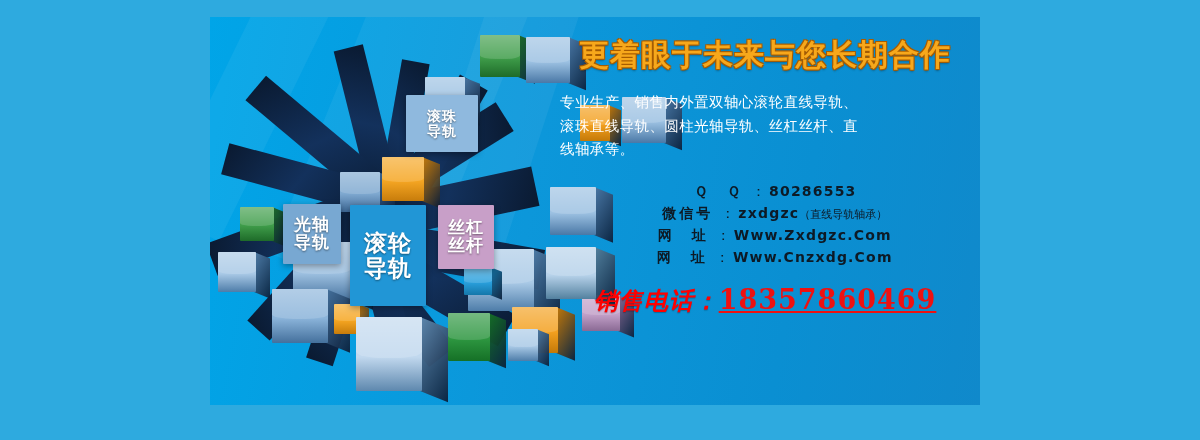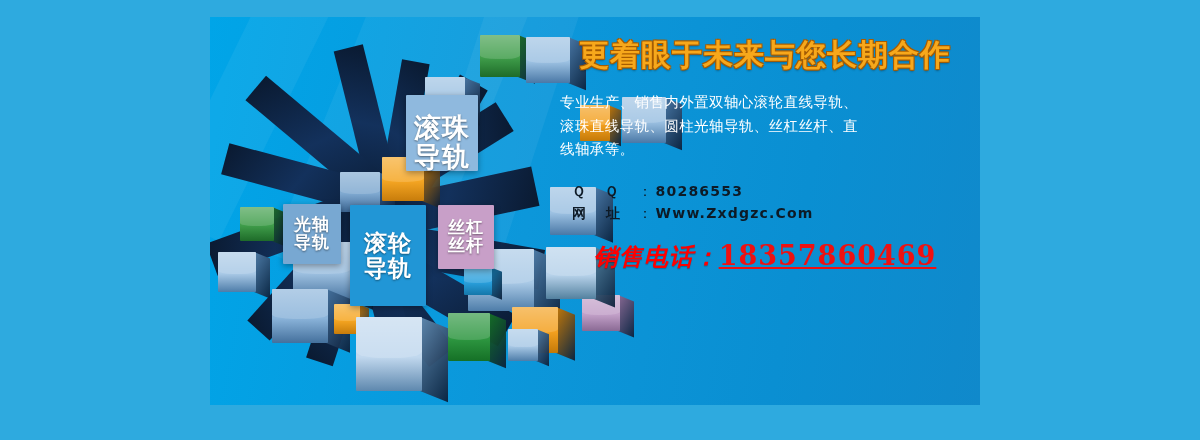--- a/index.html
+++ b/index.html
@@ -127,21 +127,21 @@
   }
 
   .contact {
     margin-top: 18px;
     padding-left: 12px;
     color: #0d1a26;
     font-size: 14px;
     line-height: 1.58;
     letter-spacing: 0.6px;
   }
-  .contact .row { white-space: nowrap; }
+  .contact .row { white-space: nowrap; text-align: center; }
   .contact .lab {
     display: inline-block;
     min-width: 66px;
     font-weight: bold;
     letter-spacing: 3px;
   }
   .contact .sep { margin-right: 3px; }
   .contact .val { font-weight: bold; letter-spacing: 1.2px; }
   .contact .note { font-size: 11px; letter-spacing: 0px; }
 
@@ -297,21 +297,21 @@
             <div class="face" style="background: linear-gradient(rgb(156, 193, 226) 0%, rgb(156, 193, 226) 54%, rgb(74, 120, 166) 100%);"></div>
             <div class="gloss"></div>
           </div>
           <div class="cube" style="left: 336px; top: 230px; width: 50px; height: 52px;">
             <div class="side" style="left: 48px; top: 0px; width: 21px; height: 52px; background: linear-gradient(115deg, rgb(83, 129, 159) 0%, rgba(10, 28, 54, 0.92) 100%); transform: skewY(22deg); transform-origin: 0px 0px;"></div>
             <div class="face" style="background: linear-gradient(rgb(183, 210, 234) 0%, rgb(183, 210, 234) 54%, rgb(83, 129, 159) 100%);"></div>
             <div class="gloss"></div>
           </div>
         </div>
 
-      <div class="plate" style="left:196px;top:78px;width:72px;height:76px;background:#8fb9de;font-size:27px;align-items:flex-end;">
+      <div class="plate" style="left:196px;top:78px;width:72px;height:57px;background:#8fb9de;font-size:14px;">
         <span>
           <span>滚珠</span><br>
           <span>导轨</span>
         </span>
       </div>
 
       <div class="plate" style="left:73px;top:187px;width:58px;height:60px;background:#78a8d2;font-size:17px;">
         <span>
           <span>光轴</span><br>
           <span>导轨</span>
@@ -343,21 +343,27 @@
         <span>专业生产、销售内外置双轴心滚轮直线导轨、</span><br>
         <span>滚珠直线导轨、圆柱光轴导轨、丝杠丝杆、直</span><br>
         <span>线轴承等。</span>
       </div>
 
       <div class="contact">
         <div class="row">
           <span class="lab">Ｑ　Ｑ</span><span class="sep">：</span><span class="val">80286553</span>
         </div>
         <div class="row">
+          <span class="lab">微信号</span><span class="sep">：</span><span class="val">zxdgzc</span><span class="note">（直线导轨轴承）</span>
+        </div>
+        <div class="row">
           <span class="lab">网　址</span><span class="sep">：</span><span class="val">Www.Zxdgzc.Com</span>
+        </div>
+        <div class="row">
+          <span class="lab">网　址</span><span class="sep">：</span><span class="val">Www.Cnzxdg.Com</span>
         </div>
       </div>
 
       <div class="phone">
         <span class="plabel">销售电话：</span><span class="pnum">18357860469</span>
       </div>
 
     </div>
   </div>
 </div>

